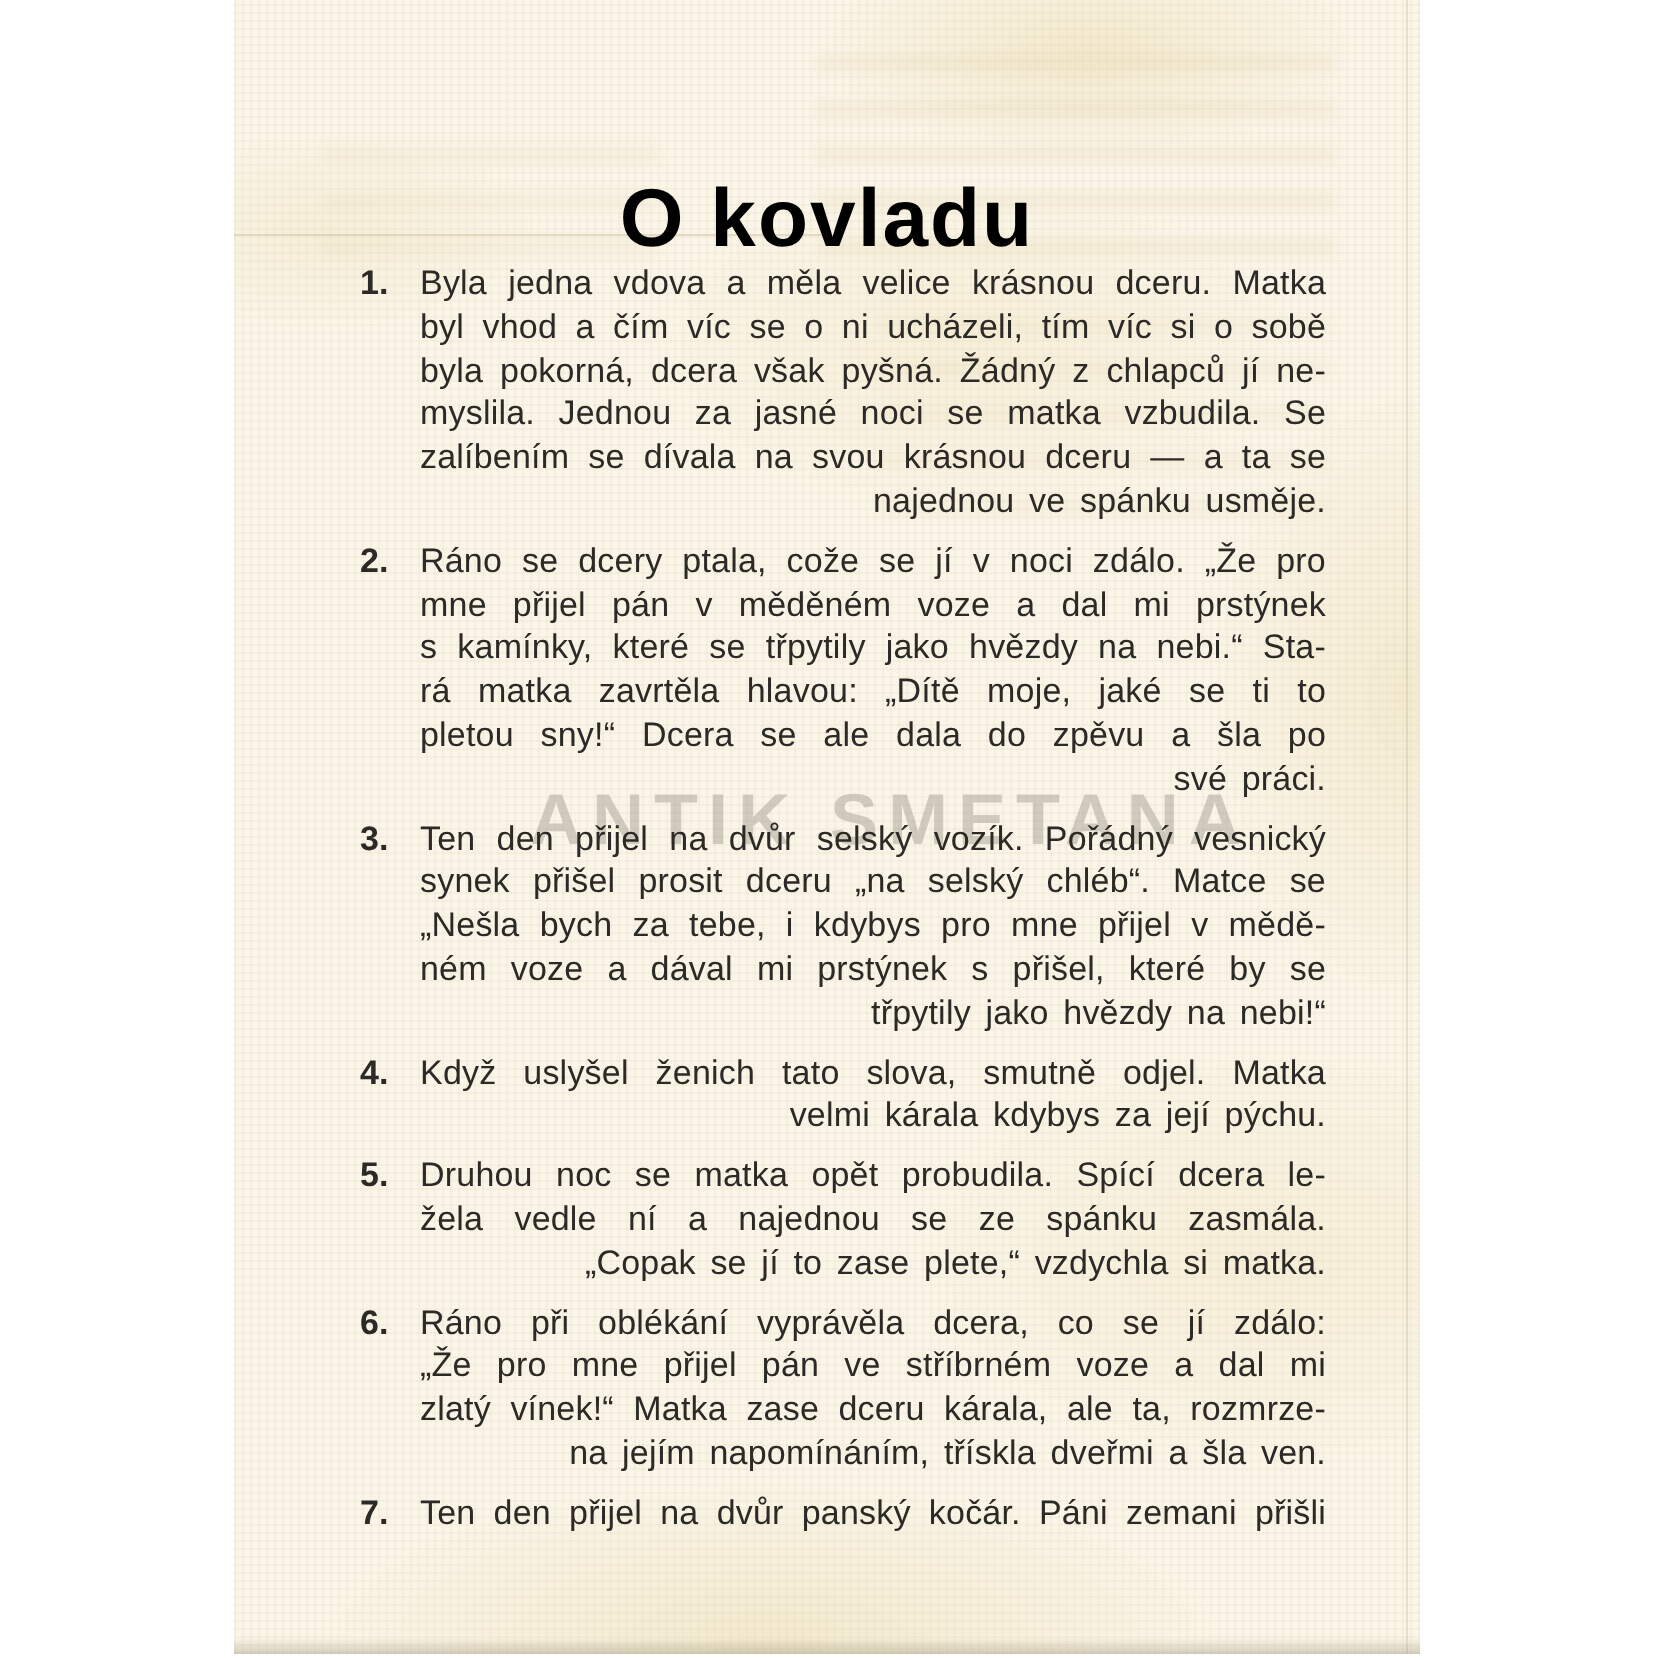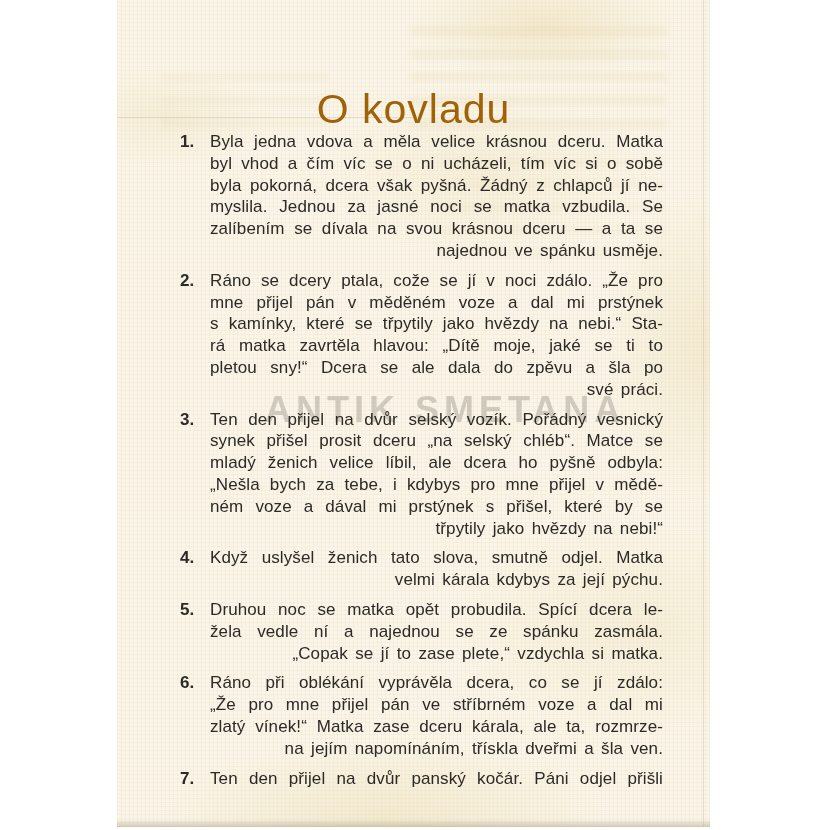--- a/index.html
+++ b/index.html
@@ -52,22 +52,22 @@
   }
 
   .watermark {
     position: absolute; left: 148px; top: 389px;
     font-size: 36px; font-weight: bold; letter-spacing: 5px;
     color: rgba(158,152,140,0.45); white-space: nowrap; pointer-events: none;
   }
 
   .title {
     position: absolute; top: 59px; left: 0; width: 100%;
-    text-align: center; font-size: 41px; font-weight: normal;
-    letter-spacing: 1px; color: #a16207;
+    text-align: center; font-size: 41px; font-weight: bold;
+    letter-spacing: 1px; color: #000000;
   }
 
   .paras { position: absolute; left: 63px; top: 131px; width: 483px; color: #2c2a26; }
   .para  { display: flex; margin-bottom: 8px; }
   .num   { flex: none; width: 24px; font-weight: bold; font-size: 17px; line-height: 21.8px; }
   .lines { width: 453px; margin-left: 6px; }
   .line  { font-size: 17px; line-height: 21.8px; letter-spacing: 0.1px; word-spacing: 2.5px; }
   .line.j { text-align: justify; text-align-last: justify; }
   .line.l { text-align: right; }
 </style>
@@ -109,21 +109,20 @@
             <div class="line j">rá matka zavrtěla hlavou: „Dítě moje, jaké se ti to</div>
             <div class="line j">pletou sny!“ Dcera se ale dala do zpěvu a šla po</div>
             <div class="line l">své práci.</div>
           </div>
         </div>
         <div class="para">
           <span class="num">3.</span>
           <div class="lines">
             <div class="line j">Ten den přijel na dvůr selský vozík. Pořádný vesnický</div>
             <div class="line j">synek přišel prosit dceru „na selský chléb“. Matce se</div>
-            <div class="line j">mladý ženich velice líbil, ale dcera ho pyšně odbyla:</div>
             <div class="line j">„Nešla bych za tebe, i kdybys pro mne přijel v mědě-</div>
             <div class="line j">ném voze a dával mi prstýnek s přišel, které by se</div>
             <div class="line l">třpytily jako hvězdy na nebi!“</div>
           </div>
         </div>
         <div class="para">
           <span class="num">4.</span>
           <div class="lines">
             <div class="line j">Když uslyšel ženich tato slova, smutně odjel. Matka</div>
             <div class="line l">velmi kárala kdybys za její pýchu.</div>
@@ -142,20 +141,20 @@
           <div class="lines">
             <div class="line j">Ráno při oblékání vyprávěla dcera, co se jí zdálo:</div>
             <div class="line j">„Že pro mne přijel pán ve stříbrném voze a dal mi</div>
             <div class="line j">zlatý vínek!“ Matka zase dceru kárala, ale ta, rozmrze-</div>
             <div class="line l">na jejím napomínáním, třískla dveřmi a šla ven.</div>
           </div>
         </div>
         <div class="para">
           <span class="num">7.</span>
           <div class="lines">
-            <div class="line j">Ten den přijel na dvůr panský kočár. Páni odjel přišli</div>
+            <div class="line j">Ten den přijel na dvůr panský kočár. Páni zemani přišli</div>
           </div>
         </div>
       </div>
 
     <div class="bottom-shadow"></div>
   </div>
 </div>
 
 </body></html>

